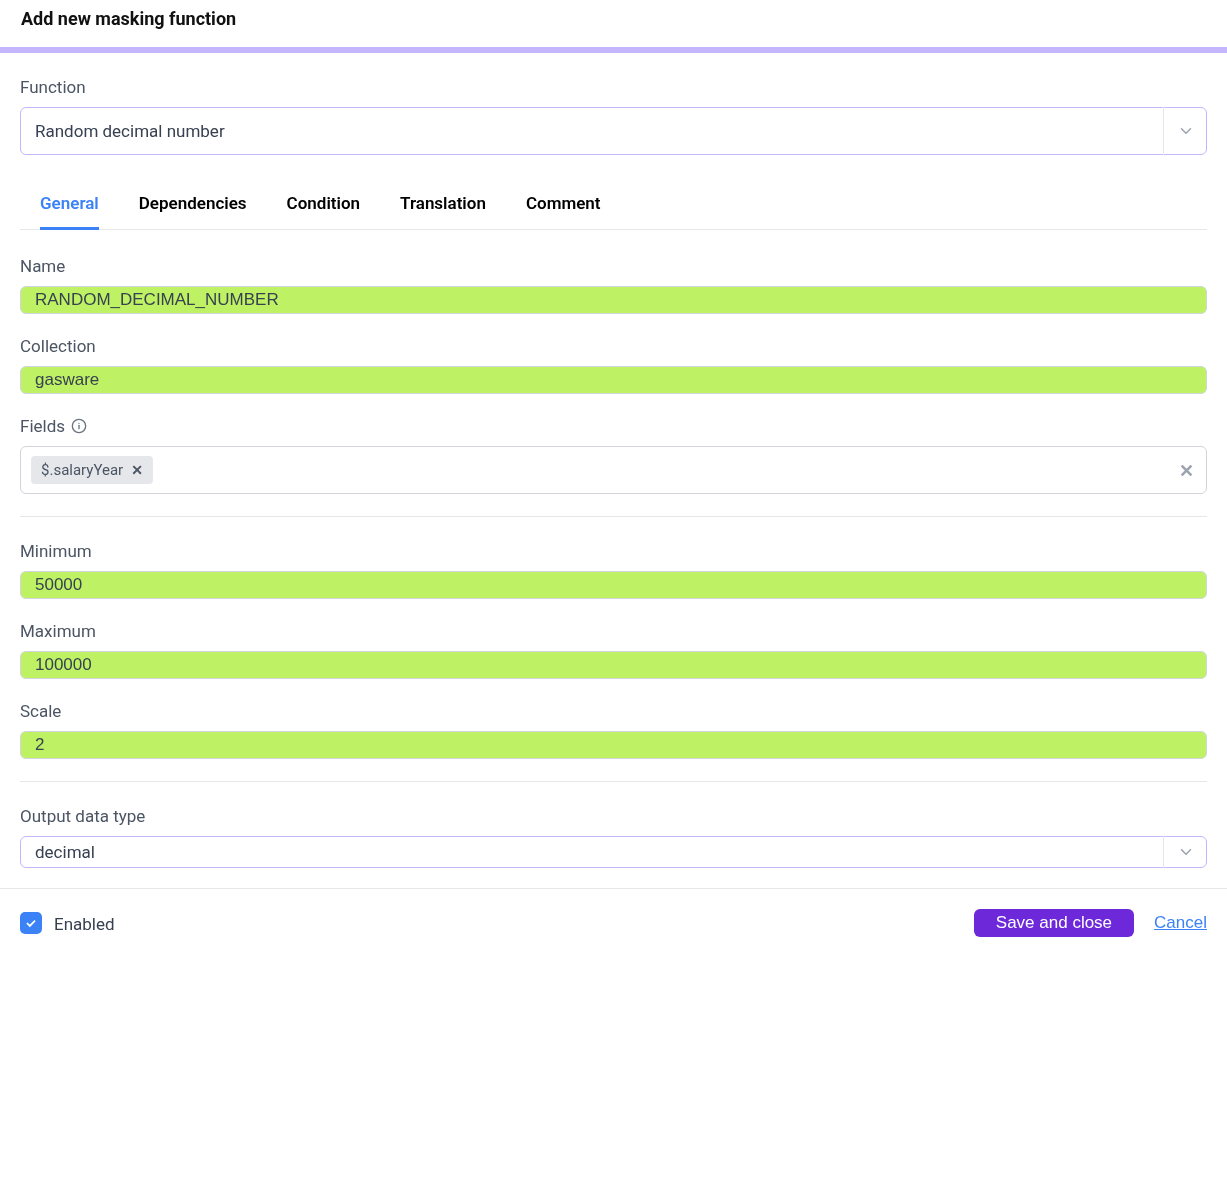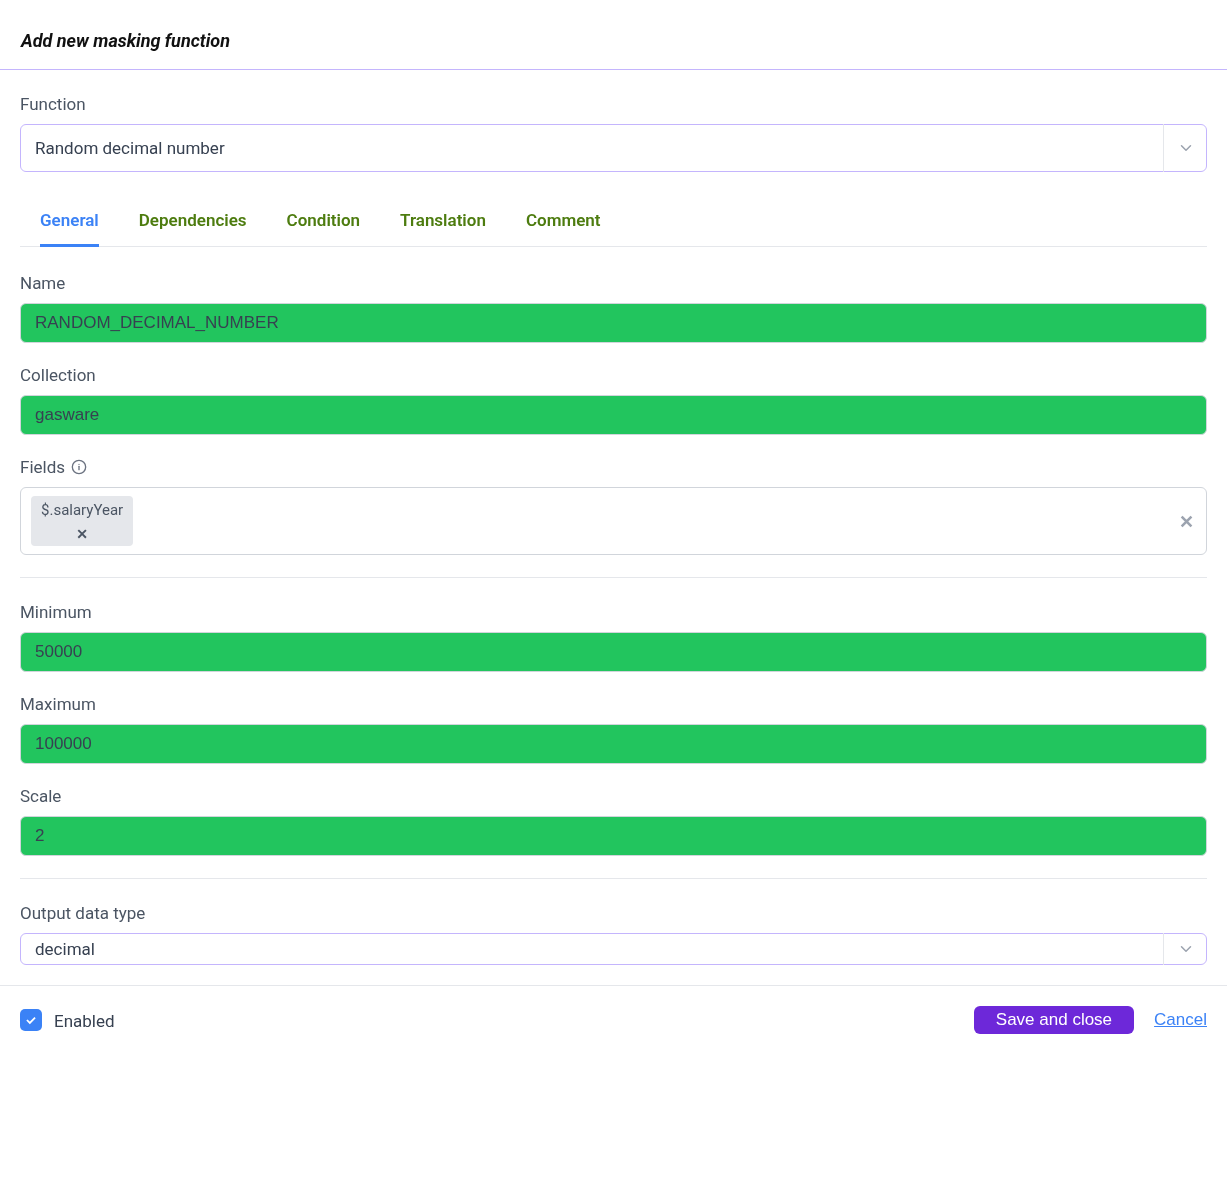--- a/index.html
+++ b/index.html
@@ -13,23 +13,22 @@
       color: #1a1a1a;
       width: 1227px;
     }
     .dialog {
       width: 100%;
       background: #fff;
       border-radius: 8px;
       overflow: hidden;
     }
     .dialog-header {
-      padding: 30px 21px 18px;
-      border-bottom: 1px solid #c4b5fd;
-      font-style: italic;
+      padding: 8px 21px 18px;
+      border-bottom: 6px solid #c4b5fd;
     }
     .dialog-title {
       font-size: 18px;
       font-weight: 700;
       color: #111;
     }
     .dialog-body {
       padding: 24px 20px 10px;
     }
     .form-group {
@@ -49,27 +48,27 @@
       justify-content: center;
     }
     .info-icon svg {
       width: 16px;
       height: 16px;
       stroke: #6b7280;
       fill: none;
     }
     .text-input {
       width: 100%;
-      height: 40px;
+      height: 28px;
       border: 1px solid #d1d5db;
       border-radius: 6px;
       padding: 8px 14px;
       font-size: 17px;
       color: #374151;
-      background: #22c55e;
+      background: #bef264;
       outline: none;
     }
     .select-wrapper {
       position: relative;
       width: 100%;
     }
     .select-input {
       width: 100%;
       height: 48px;
       border: 1px solid #c4b5fd;
@@ -106,21 +105,21 @@
       gap: 40px;
       border-bottom: 1px solid #e5e7eb;
       margin-top: 28px;
       margin-bottom: 26px;
       padding-left: 20px;
     }
     .tab {
       padding: 10px 0 14px;
       font-size: 17px;
       font-weight: 600;
-      color: #4d7c0f;
+      color: #000000;
       cursor: pointer;
       border-bottom: 3px solid transparent;
       margin-bottom: -1px;
     }
     .tab.active {
       color: #3b82f6;
       border-bottom-color: #3b82f6;
     }
     .tags-input {
       width: 100%;
@@ -136,21 +135,20 @@
     }
     .tag {
       display: inline-flex;
       align-items: center;
       gap: 8px;
       background: #e5e7eb;
       border-radius: 4px;
       padding: 5px 10px;
       font-size: 15px;
       color: #4b5563;
-      flex-direction: column;
     }
     .tag-remove {
       cursor: pointer;
       font-weight: 700;
       color: #4b5563;
       font-size: 14px;
       line-height: 1;
     }
     .tags-clear {
       position: absolute;

